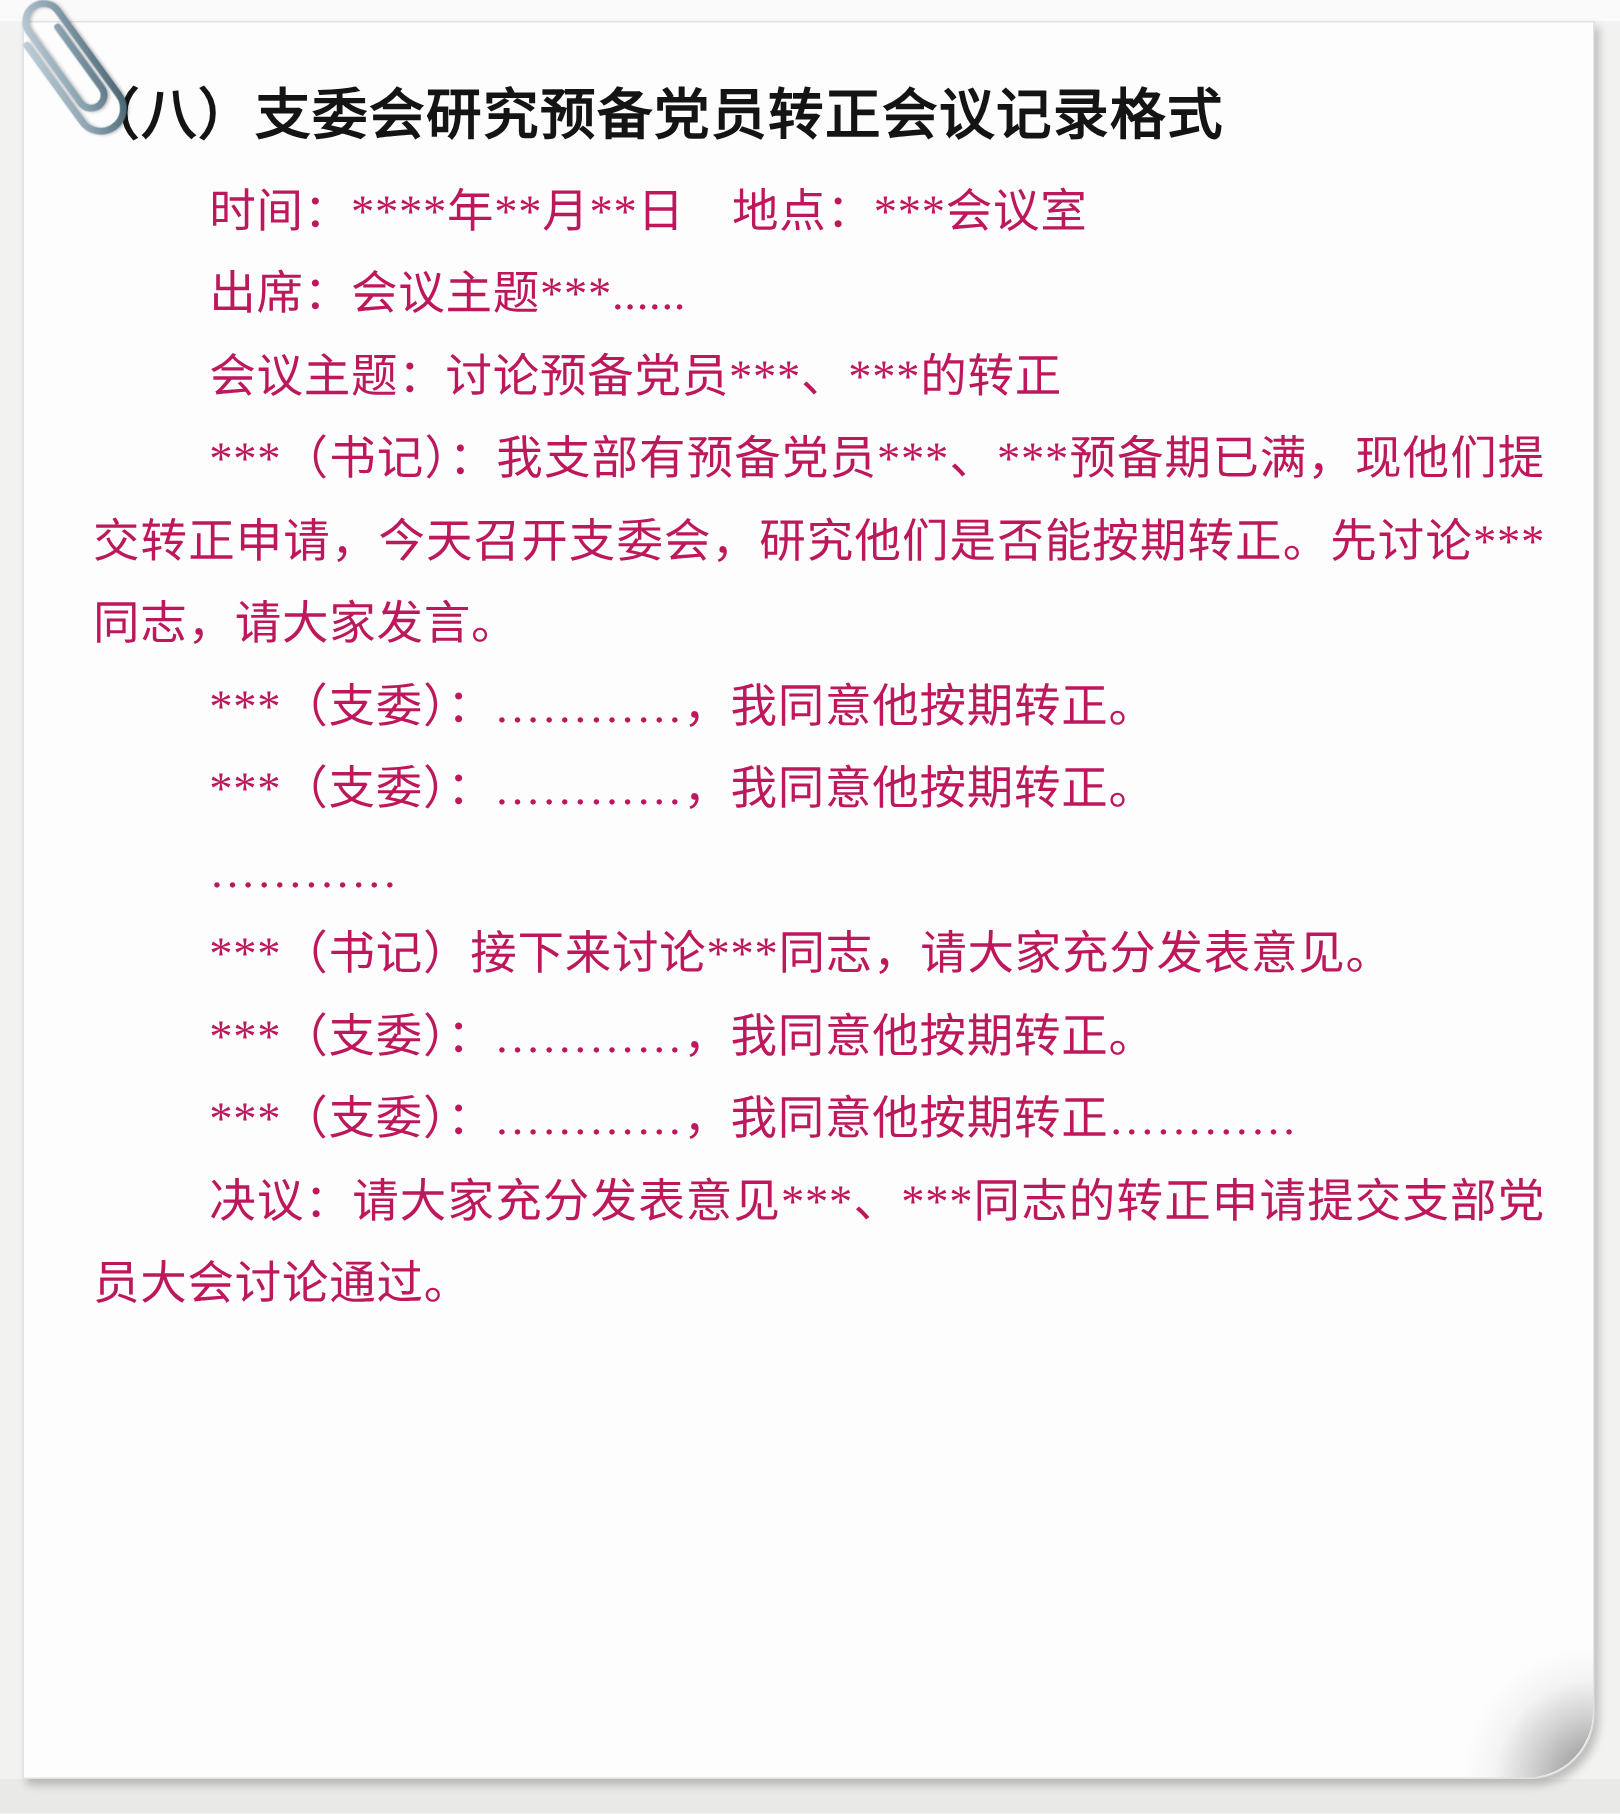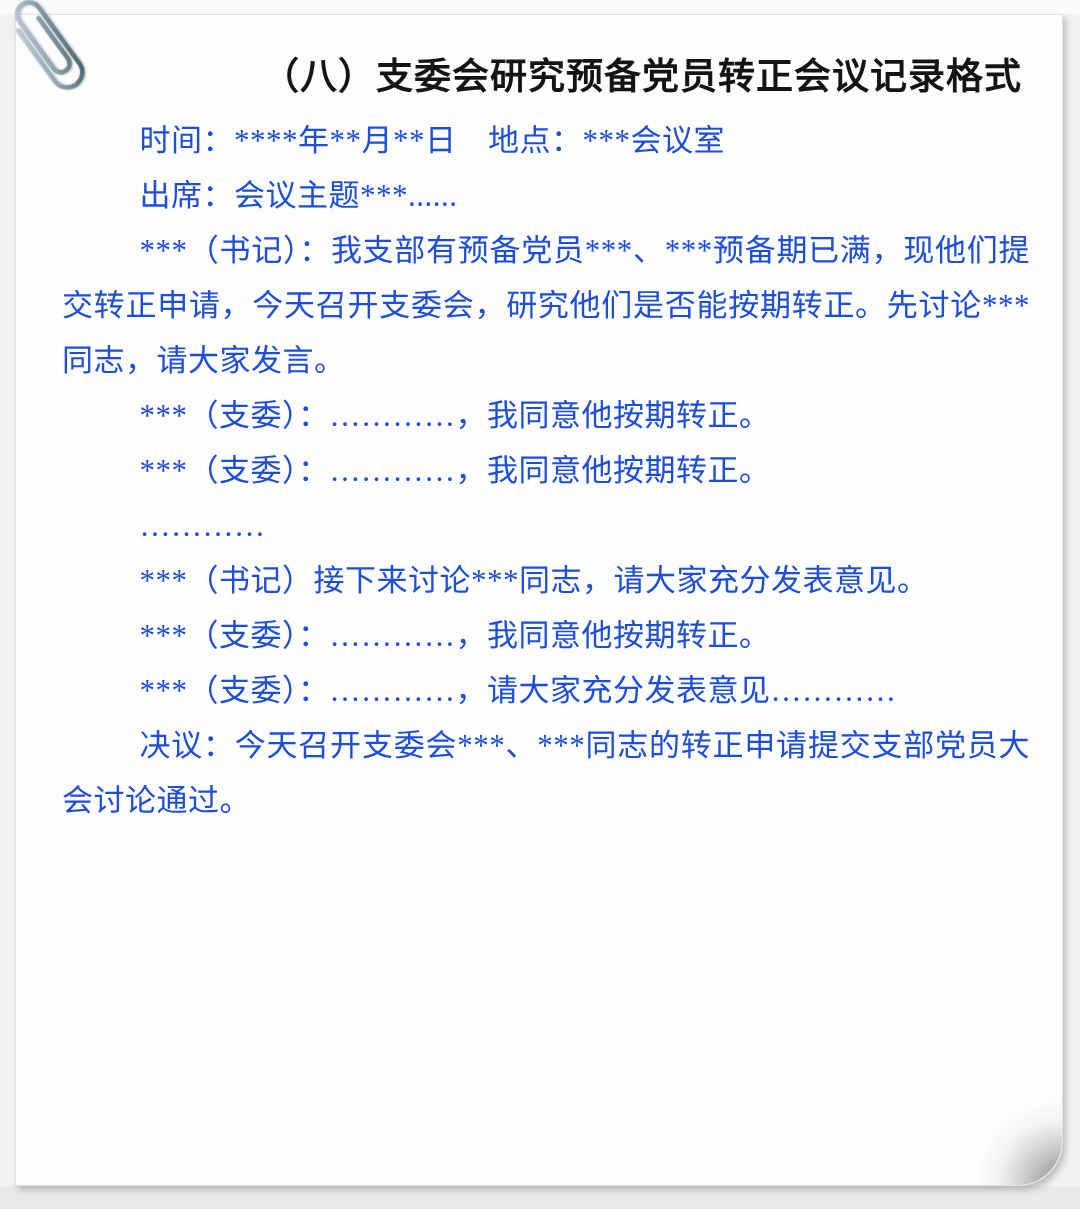--- a/index.html
+++ b/index.html
@@ -24,31 +24,31 @@
     width: 1048px;
     height: 1172px;
     background: #fdfdfd;
     border: 1px solid #e2e2e0;
     box-shadow: 3px 4px 6px rgba(0,0,0,0.22);
     border-bottom-right-radius: 44px;
     box-sizing: border-box;
   }
   .title {
     margin: 38px 40px 0 40px;
-    text-align: right;
+    text-align: left;
     font-family: "Liberation Sans", "DejaVu Sans", sans-serif;
     font-weight: bold;
     font-size: 37px;
     line-height: 48px;
     letter-spacing: 1px;
     color: #141414;
   }
   .doc-body {
     margin: 12px 32px 0 46px;
-    color: #1d4ed8;
+    color: #be185d;
     font-size: 31px;
     line-height: 55px;
     letter-spacing: 0.5px;
     text-align: justify;
   }
   .para { margin: 0; }
   .para.indent { text-indent: 2.5em; }
   .curl {
     position: absolute;
     right: 0;
@@ -79,28 +79,29 @@
 <body>
 
 <div class="stage">
 
   <div class="page">
     <h1 class="title">（八）支委会研究预备党员转正会议记录格式</h1>
 
     <div class="doc-body">
         <p class="para indent">时间：****年**月**日　地点：***会议室</p>
         <p class="para indent">出席：会议主题***......</p>
+        <p class="para indent">会议主题：讨论预备党员***、***的转正</p>
         <p class="para indent">***（书记）：我支部有预备党员***、***预备期已满，现他们提交转正申请，今天召开支委会，研究他们是否能按期转正。先讨论***同志，请大家发言。</p>
         <p class="para indent">***（支委）：…………，我同意他按期转正。</p>
         <p class="para indent">***（支委）：…………，我同意他按期转正。</p>
         <p class="para indent">…………</p>
         <p class="para indent">***（书记）接下来讨论***同志，请大家充分发表意见。</p>
         <p class="para indent">***（支委）：…………，我同意他按期转正。</p>
-        <p class="para indent">***（支委）：…………，请大家充分发表意见…………</p>
-        <p class="para indent">决议：今天召开支委会***、***同志的转正申请提交支部党员大会讨论通过。</p>
+        <p class="para indent">***（支委）：…………，我同意他按期转正…………</p>
+        <p class="para indent">决议：请大家充分发表意见***、***同志的转正申请提交支部党员大会讨论通过。</p>
       </div>
 
     <div class="curl"></div>
   </div>
 
   <svg class="paperclip" viewBox="0 0 44 96" aria-hidden="true">
     <defs>
       <linearGradient id="pcg" x1="0" y1="0" x2="1" y2="1">
         <stop offset="0" stop-color="#c6d5de"></stop>
         <stop offset="0.5" stop-color="#8aa2b0"></stop>

